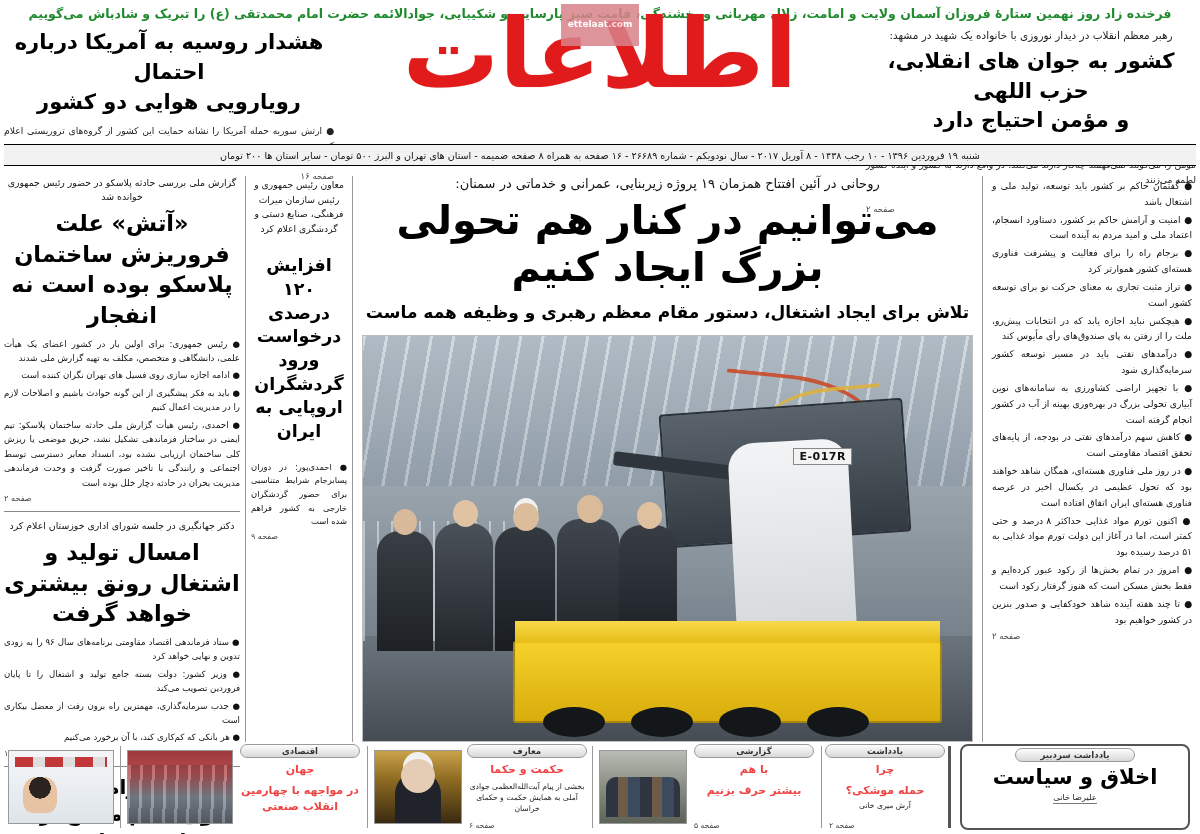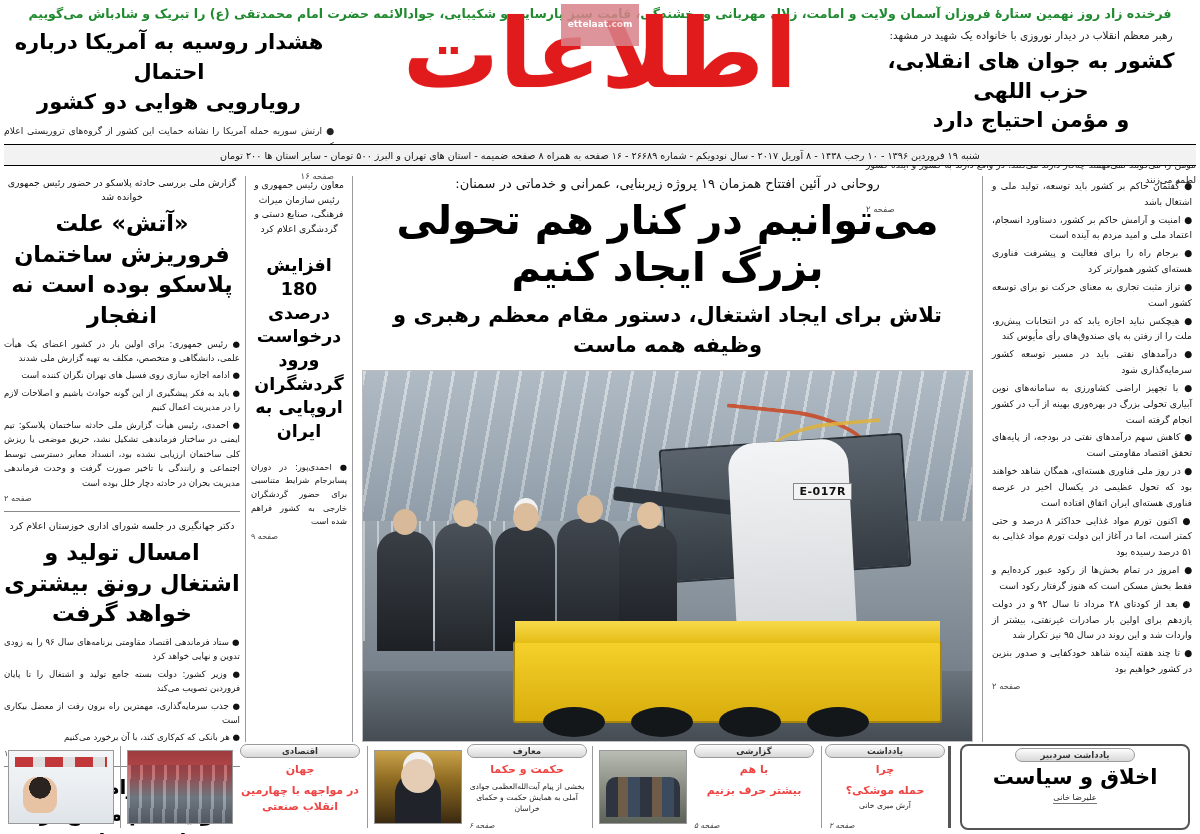--- a/index.html
+++ b/index.html
@@ -86,21 +86,21 @@
   .col-right .pagenum{text-align:left;font-size:8.4px;margin-top:4px;}
 
   
   .col-center{flex:1;display:flex;flex-direction:column;padding:0 4px;}
   .lead-kicker{font-size:13px;color:#111;text-align:center;margin:0 0 6px 0;}
   .lead-head{
     font-size:40px;font-weight:bold;line-height:1.18;text-align:center;color:#000;
     letter-spacing:-0.5px;margin:0 0 10px 0;
   }
   .lead-sub{
-    font-size:21px;font-weight:bold;text-align:center;color:#000;line-height:1.4;
+    font-size:17px;font-weight:bold;text-align:center;color:#000;line-height:1.4;
     margin:0 0 10px 0;
   }
   .photo{
     position:relative;flex:1;min-height:0;border:1px solid #bdbdbd;overflow:hidden;
     background:linear-gradient(175deg,#b9c4cc 0%,#8c98a3 22%,#6d7780 45%,#4e565e 70%,#3c434a 100%);
   }
   .photo-label{
     position:absolute;top:112px;right:120px;
     background:#f3f3f3;color:#111;font-size:11px;font-weight:bold;
     padding:1px 5px;border:1px solid #888;letter-spacing:.5px;
@@ -165,21 +165,21 @@
   .tag{
     align-self:center;margin-top:0px;
     background:linear-gradient(180deg,#fdfdfd,#d8d8d8);
     border:1px solid #9a9a9a;border-radius:9px;
     font-size:8.6px;color:#333;padding:1px 16px;font-weight:bold;
     min-width:86px;text-align:center;
   }
   .tz .t-head{font-size:11px;font-weight:bold;text-align:center;line-height:1.5;margin-top:4px;color:#ef4444;}
   .tz .t-sub{font-size:7.6px;line-height:1.5;text-align:center;color:#222;margin-top:2px;}
   .tz .t-by{font-size:7.6px;text-align:center;color:#222;margin-top:2px;}
-  .tz .pagenum{font-size:7.6px;text-align:left;color:#444;margin-top:auto;font-style:italic;}
+  .tz .pagenum{font-size:7.6px;text-align:left;color:#444;margin-top:auto;}
   .thumb{width:86px;flex:none;align-self:center;height:72px;border:1px solid #999;overflow:hidden;position:relative;}
   .thumb.wide{width:104px;}
   .tz.photo-cell{padding:0 3px;justify-content:center;}
   .sep{width:1px;background:#9a9a9a;margin:2px 3px;}
   .sep.thick{width:3px;background:#555;}
 
   .th-news{background:linear-gradient(180deg,#f4f6f8 0%,#e9edf1 55%,#dfe4e9 100%);}
   .th-news:before{content:"";position:absolute;top:6px;left:6px;right:6px;height:10px;
     background:repeating-linear-gradient(90deg,#c2383a 0 18px,#dedede 18px 30px);}
   .th-news:after{content:"";position:absolute;bottom:10px;left:14px;width:34px;height:36px;
@@ -251,21 +251,20 @@
         <p>● امنیت و آرامش حاکم بر کشور، دستاورد انسجام، اعتماد ملی و امید مردم به آینده است</p>
         <p>● برجام راه را برای فعالیت و پیشرفت فناوری هسته‌ای کشور هموارتر کرد</p>
         <p>● تراز مثبت تجاری به معنای حرکت نو برای توسعه کشور است</p>
         <p>● هیچکس نباید اجازه یابد که در انتخابات پیش‌رو، ملت را از رفتن به پای صندوق‌های رأی مأیوس کند</p>
         <p>● درآمدهای نفتی باید در مسیر توسعه کشور سرمایه‌گذاری شود</p>
         <p>● با تجهیز اراضی کشاورزی به سامانه‌های نوین آبیاری تحولی بزرگ در بهره‌وری بهینه از آب در کشور انجام گرفته است</p>
         <p>● کاهش سهم درآمدهای نفتی در بودجه، از پایه‌های تحقق اقتصاد مقاومتی است</p>
         <p>● در روز ملی فناوری هسته‌ای، همگان شاهد خواهند بود که تحول عظیمی در یکسال اخیر در عرصه فناوری هسته‌ای ایران اتفاق افتاده است</p>
         <p>● اکنون تورم مواد غذایی حداکثر ۸ درصد و حتی کمتر است، اما در آغاز این دولت تورم مواد غذایی به ۵۱ درصد رسیده بود</p>
         <p>● امروز در تمام بخش‌ها از رکود عبور کرده‌ایم و فقط بخش مسکن است که هنوز گرفتار رکود است</p>
-        <p>● بعد از کودتای ۲۸ مرداد تا سال ۹۲ و در دولت یازدهم برای اولین بار صادرات غیرنفتی، بیشتر از واردات شد و این روند در سال ۹۵ نیز تکرار شد</p>
         <p>● تا چند هفته آینده شاهد خودکفایی و صدور بنزین در کشور خواهیم بود</p>
       </div>
       <div class="pagenum">صفحه ۲</div>
     </div>
 
     <div class="vrule"></div>
 
     <div class="col col-center">
       <div class="lead-kicker">روحانی در آئین افتتاح همزمان ۱۹ پروژه زیربنایی، عمرانی و خدماتی در سمنان:</div>
       <h1 class="lead-head">می‌توانیم در کنار هم تحولی بزرگ ایجاد کنیم</h1>
@@ -302,21 +301,21 @@
         <div class="ph-tire" style="left:444px;"></div>
 
         <div class="photo-label">E-017R</div>
       </div>
     </div>
 
     <div class="vrule"></div>
 
     <div class="col col-mid">
       <div class="mid-kicker">معاون رئیس جمهوری و رئیس سازمان میراث فرهنگی، صنایع دستی و گردشگری اعلام کرد</div>
-      <h3 class="mid-head">افزایش 180 درصدی درخواست ورود گردشگران اروپایی به ایران</h3>
+      <h3 class="mid-head">افزایش ۱۲۰ درصدی درخواست ورود گردشگران اروپایی به ایران</h3>
       <div class="mid-bullets">
         <p>● احمدی‌پور: در دوران پسابرجام شرایط متناسبی برای حضور گردشگران خارجی به کشور فراهم شده است</p>
       </div>
       <div class="pagenum">صفحه ۹</div>
     </div>
 
     <div class="vrule"></div>
 
     <div class="col col-left">
 

